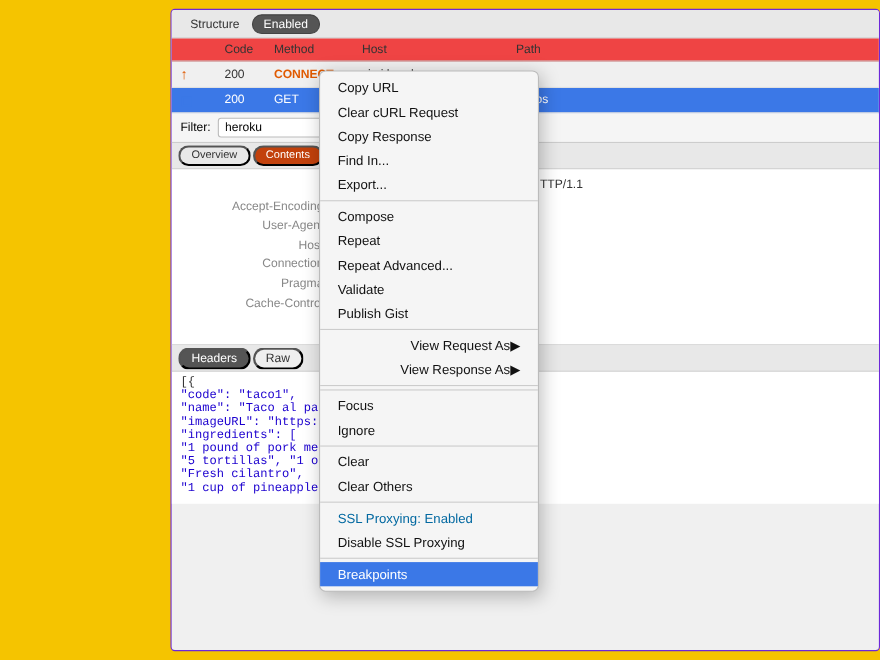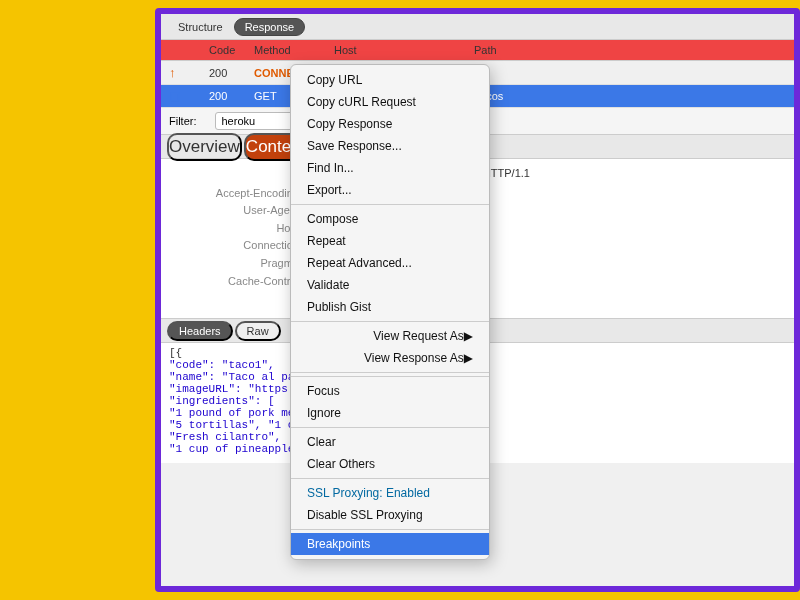--- a/index.html
+++ b/index.html
@@ -11,21 +11,21 @@
       font-size: 12px;
       overflow: hidden;
     }
     .main-container {
       position: absolute;
       top: 8px;
       left: 155px;
       width: 645px;
       height: 584px;
       background: #f0f0f0;
-      border: 6px solid #6d28d9;
+      border: 1px solid #6d28d9;
       border-radius: 4px;
       overflow: hidden;
     }
     
     .tab-bar {
       display: flex;
       align-items: center;
       background: #e8e8e8;
       border-bottom: 1px solid #ccc;
       padding: 4px 6px;
@@ -78,43 +78,43 @@
     .code-200 { color: #333; }
     .method-connect { color: #e05a00; font-weight: bold; }
     
     .filter-bar {
       display: flex;
       align-items: center;
       padding: 4px 8px;
       border-bottom: 1px solid #ccc;
       background: #f5f5f5;
       font-size: 11px;
-      gap: 18px;
+      gap: 6px;
     }
     .filter-input {
       border: 1px solid #bbb;
       border-radius: 3px;
       padding: 2px 6px;
       font-size: 11px;
       background: white;
       width: 100px;
     }
     
     .sub-tab-bar {
       display: flex;
       align-items: center;
       padding: 2px 6px;
       background: #e8e8e8;
       border-bottom: 1px solid #ccc;
       gap: 2px;
       height: 24px;
     }
     .sub-tab {
-      padding: 2px 0;
-      font-size: 17px;
+      padding: 2px 10px;
+      font-size: 10px;
       border-radius: 10px;
       cursor: pointer;
     }
     .sub-tab.active {
       background: #c2410c;
       color: white;
     }
     .sub-tab.inactive {
       background: transparent;
       color: #333;
@@ -207,21 +207,21 @@
       align-items: center;
     }
   </style>
 </head>
 <body>
 
 <div class="main-container">
 
   <div class="tab-bar">
     <button class="tab-btn inactive">Structure</button>
-    <button class="tab-btn active">Response</button>
+    <button class="tab-btn active">Enabled</button>
   </div>
 
   <div class="table-header">
     <span></span>
     <span>Code</span>
     <span>Method</span>
     <span>Host</span>
     <span>Path</span>
   </div>
 
@@ -294,23 +294,22 @@
     <div><span class="json-str">  "ingredients": [</span></div>
     <div><span class="json-str">    "1 pound of pork meat",</span></div>
     <div><span class="json-str">    "5 tortillas", "1 onion",</span></div>
     <div><span class="json-str">    "Fresh cilantro",</span></div>
     <div><span class="json-str">    "1 cup of pineapple"</span></div>
   </div>
 </div>
 
 <div class="context-menu">
   <div class="menu-item">Copy URL</div>
-  <div class="menu-item">Copy cURL Request</div>
+  <div class="menu-item">Clear cURL Request</div>
   <div class="menu-item">Copy Response</div>
-  <div class="menu-item">Save Response...</div>
   <div class="menu-item">Find In...</div>
   <div class="menu-item">Export...</div>
   <hr class="menu-separator">
   <div class="menu-item">Compose</div>
   <div class="menu-item">Repeat</div>
   <div class="menu-item">Repeat Advanced...</div>
   <div class="menu-item">Validate</div>
   <div class="menu-item">Publish Gist</div>
   <hr class="menu-separator">
   <div class="menu-item menu-item-arrow">

